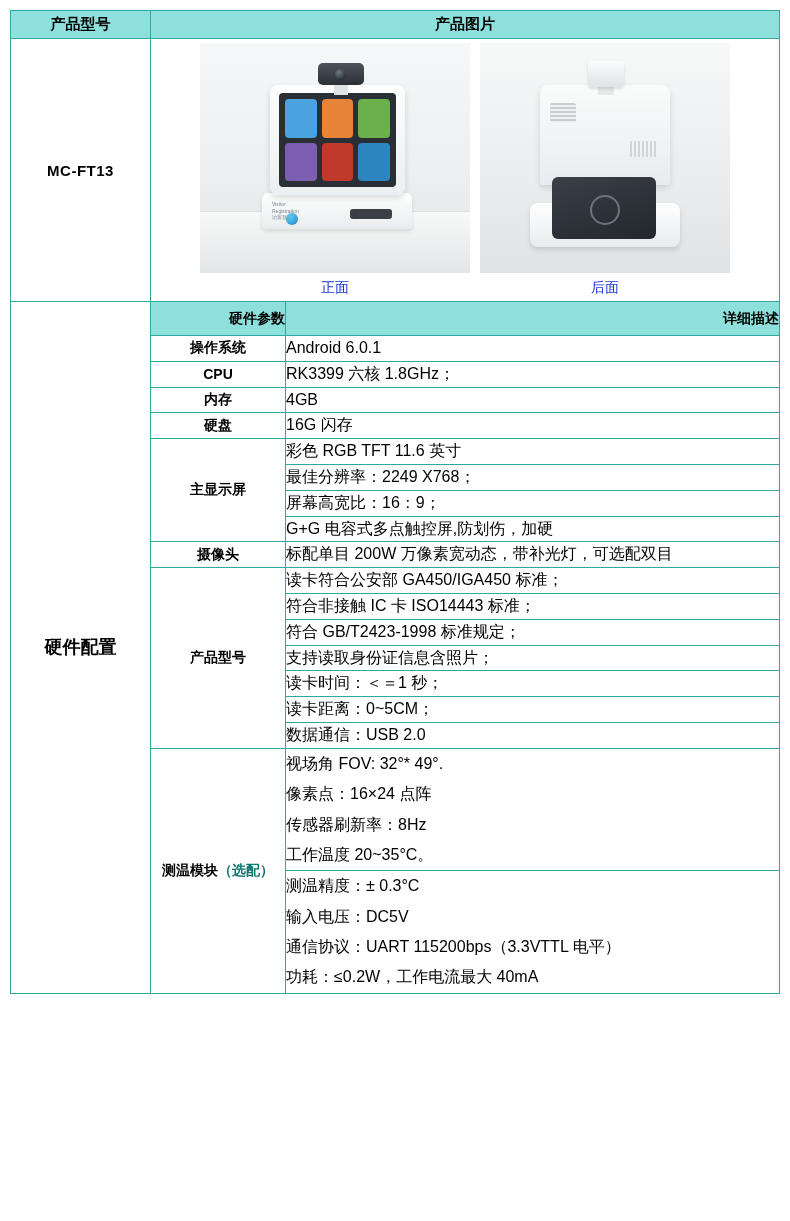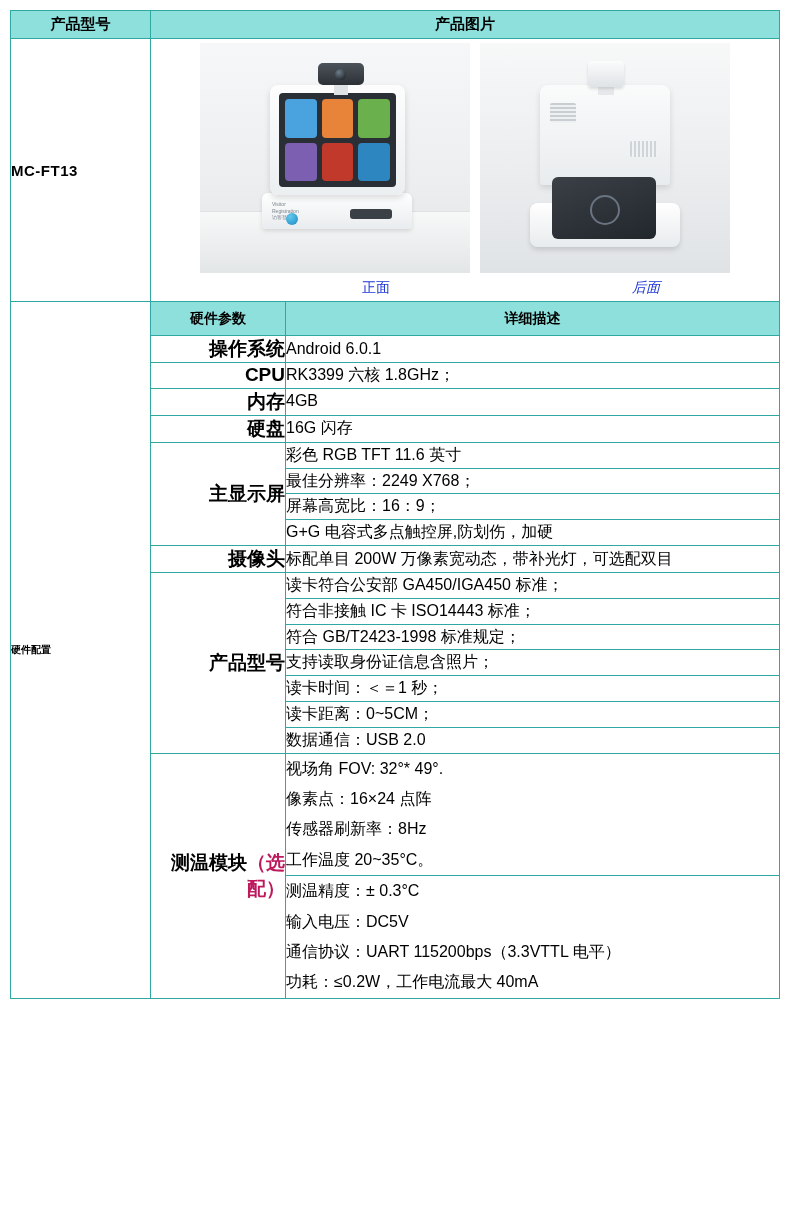--- a/index.html
+++ b/index.html
@@ -34,20 +34,21 @@
     background: #8ee0dc;
     text-align: center;
     font-weight: bold;
     font-size: 15px;
     height: 28px;
     color: #000;
   }
   .col-a { width: 140px; }
   .col-b { width: 135px; }
   .model-cell {
+    text-align: center;
     font-weight: bold;
     font-size: 15px;
     letter-spacing: 0.5px;
   }
   .imgs-cell {
     padding: 8px 0 4px 0;
     text-align: center;
   }
   .photo-row {
     display: flex;
@@ -58,31 +59,31 @@
   }
   .photo {
     position: relative;
     overflow: hidden;
     background: linear-gradient(180deg,#f2f3f4 0%, #eceeef 55%, #e7e9ea 100%);
   }
   .photo.front { width: 270px; height: 230px; }
   .photo.back  { width: 250px; height: 230px; }
   .caption-row {
     display: flex;
-    justify-content: flex-end;
+    justify-content: center;
     gap: 10px;
     padding: 6px 8px 4px 8px;
   }
   .caption {
     color: #1a34d8;
     font-size: 14px;
     text-align: center;
   }
   .cap-front { width: 270px; }
-  .cap-back  { width: 250px; font-style: italic; }
+  .cap-back  { width: 250px; }
 
   
   .f-wall { position:absolute; inset:0; background:linear-gradient(180deg,#f6f7f8 0%,#eceeef 60%,#e2e5e6 100%); }
   .f-desk { position:absolute; left:0; right:0; bottom:0; height:62px; background:linear-gradient(180deg,#f7f8f8,#e3e6e7); border-top:1px solid #dfe2e3; }
   .f-base { position:absolute; left:62px; bottom:44px; width:150px; height:36px; background:linear-gradient(180deg,#ffffff,#e9ecee); border-radius:6px 6px 4px 4px; box-shadow:0 2px 4px rgba(0,0,0,.12); }
   .f-base-txt { position:absolute; left:72px; bottom:52px; font-size:5px; color:#7d8790; line-height:1.35; text-align:left; }
   .f-dot { position:absolute; left:86px; bottom:48px; width:12px; height:12px; border-radius:50%; background:radial-gradient(circle at 35% 30%, #63c8ea, #1c89c7); }
   .f-slot { position:absolute; left:150px; bottom:54px; width:42px; height:10px; background:#3a4046; border-radius:3px; }
   .f-screen-body { position:absolute; left:70px; bottom:78px; width:135px; height:110px; background:linear-gradient(180deg,#fdfdfd,#eceff1); border-radius:8px; box-shadow:0 3px 6px rgba(0,0,0,.14); }
   .f-screen { position:absolute; left:79px; bottom:86px; width:117px; height:94px; background:#2a2f35; border-radius:4px; padding:6px; }
@@ -101,40 +102,40 @@
   .b-vent { position:absolute; left:70px; bottom:150px; width:26px; height:20px; background:repeating-linear-gradient(180deg,#c9ced2 0 2px,#eef0f1 2px 4px); border-radius:2px; }
   .b-spk { position:absolute; left:150px; bottom:116px; width:28px; height:16px; background:repeating-linear-gradient(90deg,#cfd4d8 0 2px,#f0f2f3 2px 4px); border-radius:2px; }
   .b-cam { position:absolute; left:108px; bottom:186px; width:36px; height:26px; background:linear-gradient(180deg,#fbfcfc,#dfe3e6); border-radius:4px; box-shadow:0 2px 3px rgba(0,0,0,.12); }
   .b-cam-neck { position:absolute; left:118px; bottom:178px; width:16px; height:12px; background:#e6e9eb; }
 
   
   .param-hdr {
     background:#8ee0dc;
     font-weight:bold;
     font-size:14px;
+    text-align:right;
+    height:34px;
+  }
+  .group-label {
     text-align:center;
-    height:34px;
-  }
-  .group-label {
-    text-align:left;
     font-weight:bold;
-    font-size:10px;
+    font-size:18px;
   }
   .row-key {
     font-weight:bold;
-    font-size:19px;
-    text-align:right;
+    font-size:14px;
+    text-align:center;
     padding:8px 4px;
   }
   .row-val {
     font-size:16px;
     padding:9px 12px;
     line-height:1.55;
   }
-  .optional { color:#be185d; }
+  .optional { color:#0f766e; }
   .multiline { line-height:1.9; }
 </style>
 </head>
 <body>
 
 <div class="page">
   <table class="spec">
     <colgroup>
       <col class="col-a">
         <col class="col-b">

